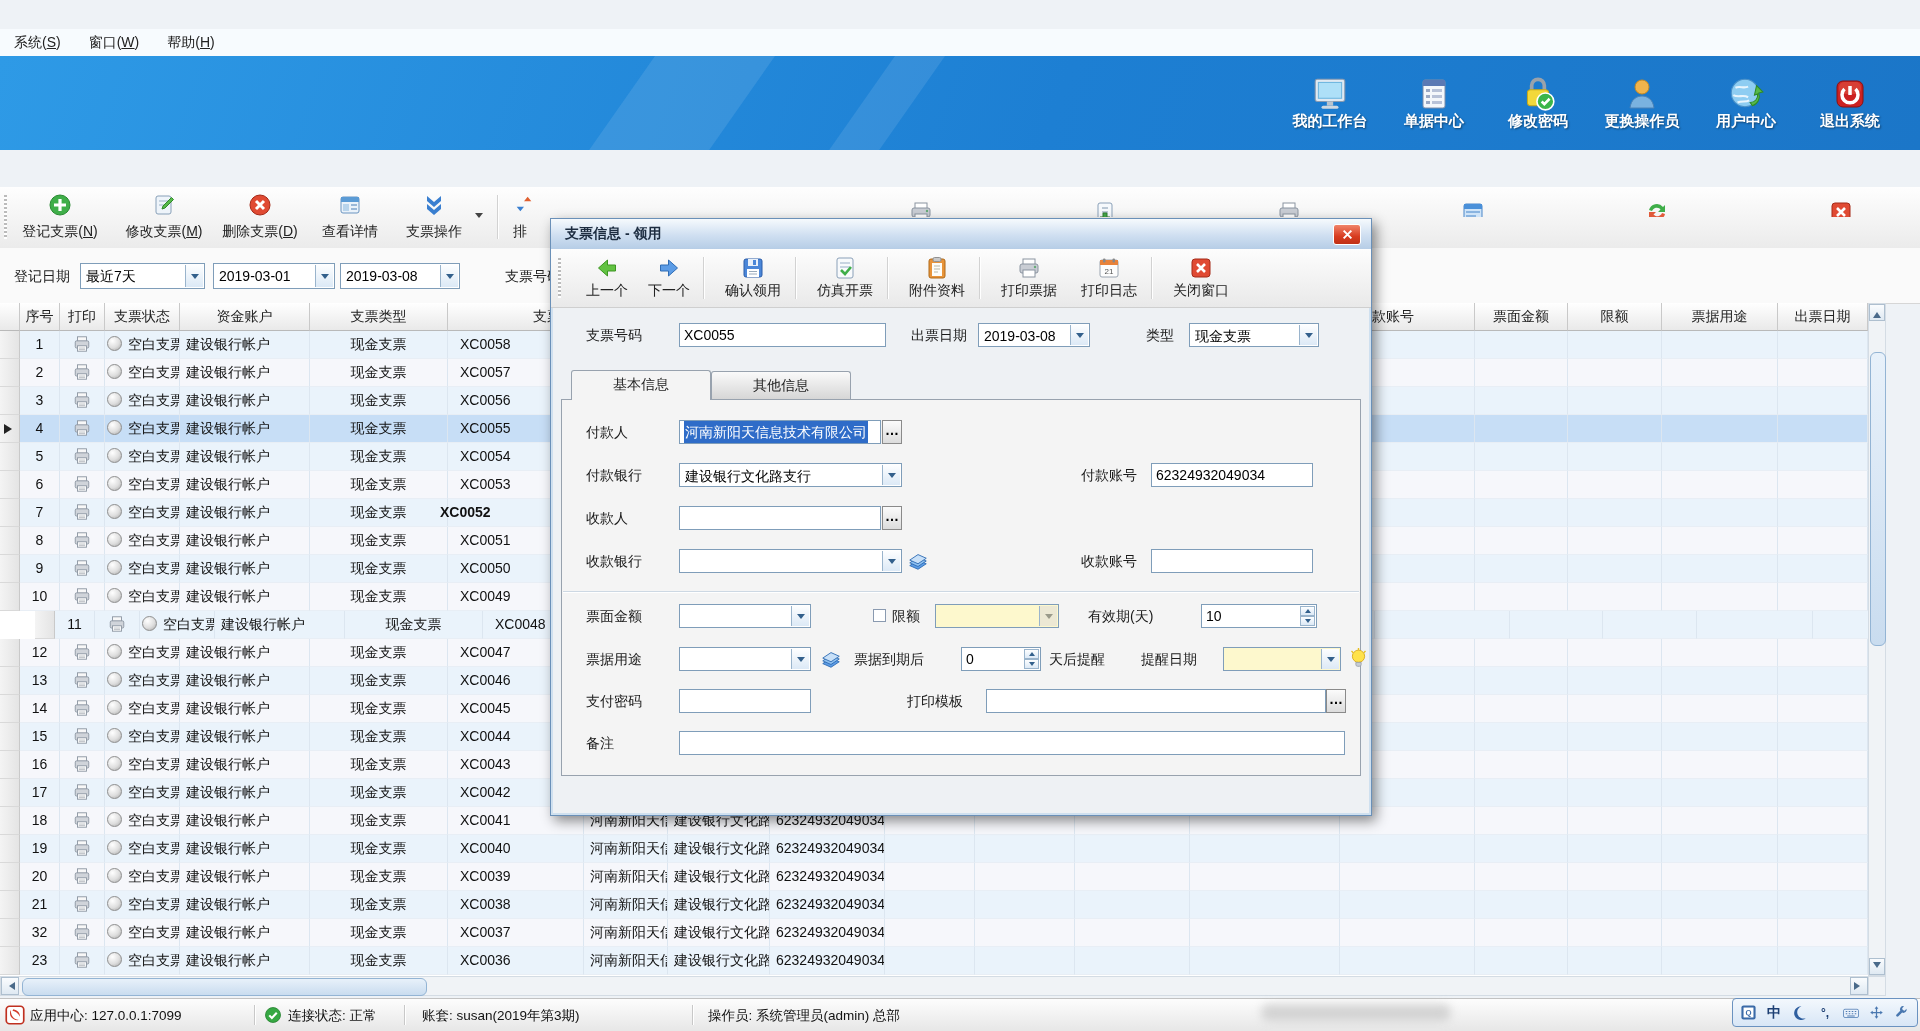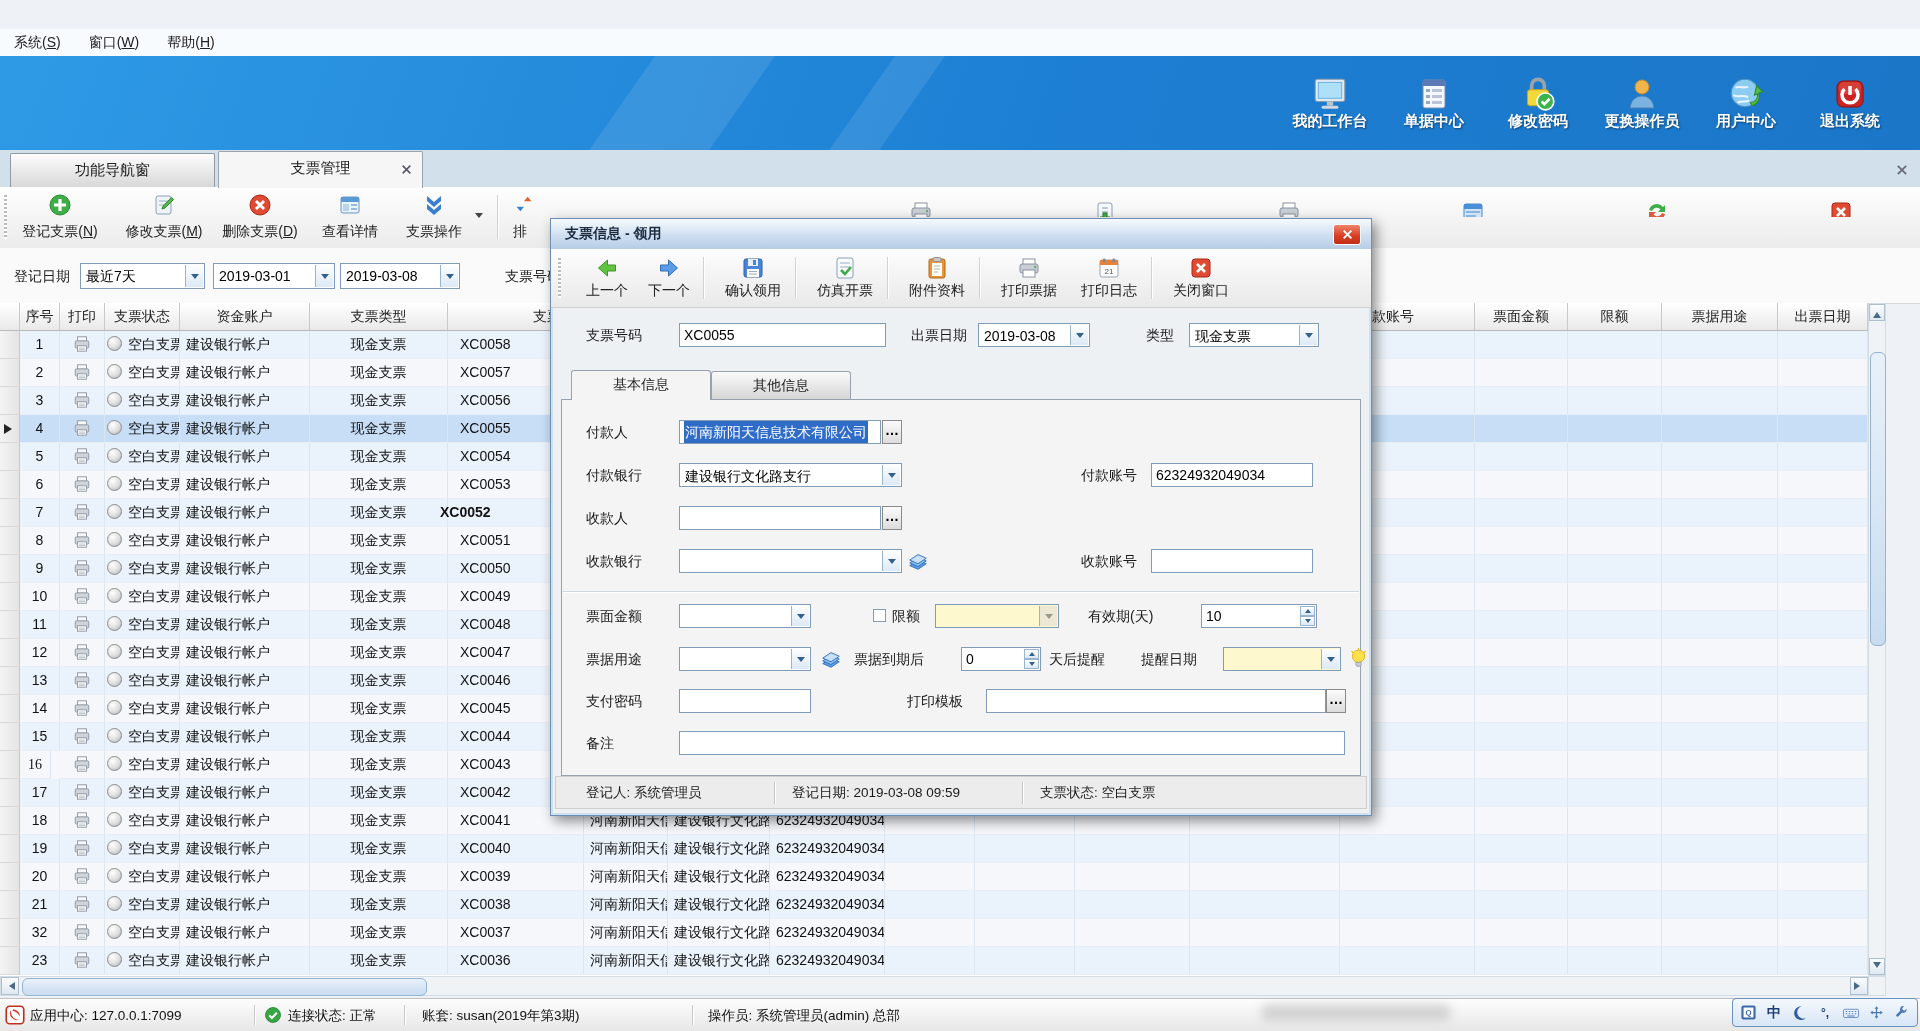--- a/index.html
+++ b/index.html
@@ -165,32 +165,20 @@
             <svg width="36" height="36" viewBox="0 0 36 36">
               <rect x="5" y="5" width="26" height="26" rx="6" fill="#cc2222" stroke="#8a1010"></rect>
               <rect x="7" y="6" width="22" height="12" rx="5" fill="#e05545" opacity=".55"></rect>
               <path d="M18 10v9" stroke="#fff" stroke-width="3.5"></path>
               <path d="M12.5 13a8 8 0 1 0 11 0" fill="none" stroke="#fff" stroke-width="3.5"></path>
             </svg>
           </span><span class="blab">退出系统</span></div>
       </div>
   </div>
 
-  <div id="tabstrip">
-    <div class="mtab" style="left:10px;width:205px;"><span>功能导航窗</span></div>
-    <div class="mtab act" style="left:218px;width:205px;">
-      <span>支票管理</span>
-      <span style="position:absolute;right:10px;top:0;"><svg width="11" height="11" viewBox="0 0 10 10">
-            <path d="M1.5 1.5l7 7M8.5 1.5l-7 7" stroke="#556" stroke-width="1.4"></path>
-          </svg></span>
-    </div>
-    <span class="abs" style="left:1896px;top:10px;"><svg width="12" height="12" viewBox="0 0 10 10">
-          <path d="M1.5 1.5l7 7M8.5 1.5l-7 7" stroke="#667" stroke-width="1.4"></path>
-        </svg></span>
-  </div>
 
   <div id="toolbar">
       <div class="tgrip"></div>
       <div class="tbtn" style="left: 8px; width: 104px;">
         <span class="tico"><svg width="24" height="24" viewBox="0 0 24 24">
             <circle cx="12" cy="12" r="10" fill="#3fae49" stroke="#2a8a33"></circle>
             <path d="M12 6v12M6 12h12" stroke="#fff" stroke-width="3.2"></path>
           </svg></span>
         <span class="tlab">登记支票(<u>N</u>)</span>
       </div>
@@ -567,21 +555,21 @@
         <div class="tc" style="left: 885px; width: 90px;"></div>
         <div class="tc" style="left: 975px; width: 100px;"></div>
         <div class="tc" style="left: 1075px; width: 115px;"></div>
         <div class="tc" style="left: 1190px; width: 150px;"></div>
         <div class="tc" style="left: 1340px; width: 135px;"></div>
         <div class="tc" style="left: 1475px; width: 93px;"></div>
         <div class="tc" style="left: 1568px; width: 94px;"></div>
         <div class="tc" style="left: 1662px; width: 116px;"></div>
         <div class="tc" style="left: 1778px; width: 90px;"></div>
       </div>
-      <div class="tr odd" style="top: 308px;">
+      <div class="tr odd" style="top: 308px; margin-left: 35px;">
         <div class="tc0"></div>
         <div class="tc cen" style="left: 20px; width: 40px;">11</div>
         <div class="tc cen" style="left: 60px; width: 45px; padding-top: 4px; line-height: 0;"><span><svg width="18" height="18" viewBox="0 0 20 20">
               <rect x="5" y="2" width="10" height="5" fill="#f8f8f8" stroke="#8a94a0"></rect>
               <rect x="2.5" y="6.5" width="15" height="8" rx="1.5" fill="#d0d4da" stroke="#8a94a0"></rect>
               <rect x="5" y="12" width="10" height="6" fill="#fdfdfd" stroke="#8a94a0"></rect>
               <path d="M6.5 14.5h7M6.5 16.2h7" stroke="#b8bcc2" stroke-width="1"></path>
             </svg></span></div>
         <div class="tc" style="left: 105px; width: 75px; padding: 0px 2px;"><span class="sph"></span><span>空白支票</span></div>
         <div class="tc" style="left: 180px; width: 130px;">建设银行帐户</div>
@@ -699,21 +687,21 @@
         <div class="tc" style="left: 1075px; width: 115px;"></div>
         <div class="tc" style="left: 1190px; width: 150px;"></div>
         <div class="tc" style="left: 1340px; width: 135px;"></div>
         <div class="tc" style="left: 1475px; width: 93px;"></div>
         <div class="tc" style="left: 1568px; width: 94px;"></div>
         <div class="tc" style="left: 1662px; width: 116px;"></div>
         <div class="tc" style="left: 1778px; width: 90px;"></div>
       </div>
       <div class="tr even" style="top: 448px;">
         <div class="tc0"></div>
-        <div class="tc cen" style="left: 20px; width: 31px; font-family: Liberation Serif, serif;">16</div>
+        <div class="tc cen" style="left: 20px; width: 40px;">16</div>
         <div class="tc cen" style="left: 60px; width: 45px; padding-top: 4px; line-height: 0;"><span><svg width="18" height="18" viewBox="0 0 20 20">
               <rect x="5" y="2" width="10" height="5" fill="#f8f8f8" stroke="#8a94a0"></rect>
               <rect x="2.5" y="6.5" width="15" height="8" rx="1.5" fill="#d0d4da" stroke="#8a94a0"></rect>
               <rect x="5" y="12" width="10" height="6" fill="#fdfdfd" stroke="#8a94a0"></rect>
               <path d="M6.5 14.5h7M6.5 16.2h7" stroke="#b8bcc2" stroke-width="1"></path>
             </svg></span></div>
         <div class="tc" style="left: 105px; width: 75px; padding: 0px 2px;"><span class="sph"></span><span>空白支票</span></div>
         <div class="tc" style="left: 180px; width: 130px;">建设银行帐户</div>
         <div class="tc cen" style="left: 310px; width: 138px;">现金支票</div>
         <div class="tc" style="left: 448px; width: 136px; padding-left: 12px;">XC0043</div>
@@ -1112,27 +1100,20 @@
 
     <span class="flab" style="left:35px;top:470px;">支付密码</span>
     <div class="inp" style="left:128px;top:470px;width:132px;"></div>
     <span class="flab" style="left:356px;top:470px;">打印模板</span>
     <div class="inp" style="left:435px;top:470px;width:340px;"></div>
     <div class="ell" style="left:775px;top:470px;">…</div>
 
     <span class="flab" style="left:35px;top:512px;">备注</span>
     <div class="inp" style="left:128px;top:512px;width:666px;"></div>
 
-    <div id="dlg-footer">
-      <span class="fsg" style="left:30px;">登记人: 系统管理员</span>
-      <span class="fsp" style="left:218px;"></span>
-      <span class="fsg" style="left:236px;">登记日期: 2019-03-08 09:59</span>
-      <span class="fsp" style="left:466px;"></span>
-      <span class="fsg" style="left:484px;">支票状态: 空白支票</span>
-    </div>
   </div>
 
   <div id="statusbar">
     <span class="abs" style="left:5px;top:6px;"><svg width="20" height="20" viewBox="0 0 24 24">
           <rect x="1.5" y="1.5" width="21" height="21" rx="4" fill="#fff" stroke="#c03020" stroke-width="2"></rect>
           <path d="M7 6c0 7 3 11 10 12-5 1-11-2-11-8 0-2 .4-3 1-4z" fill="#d23c2a"></path>
           <path d="M10 5c5 1 8 4 8 9-2-4-5-6-9-7z" fill="#d23c2a"></path>
         </svg></span>
     <span class="ssg" style="left:30px;">应用中心: 127.0.0.1:7099</span>
     <span class="ssp" style="left:254px;"></span>

